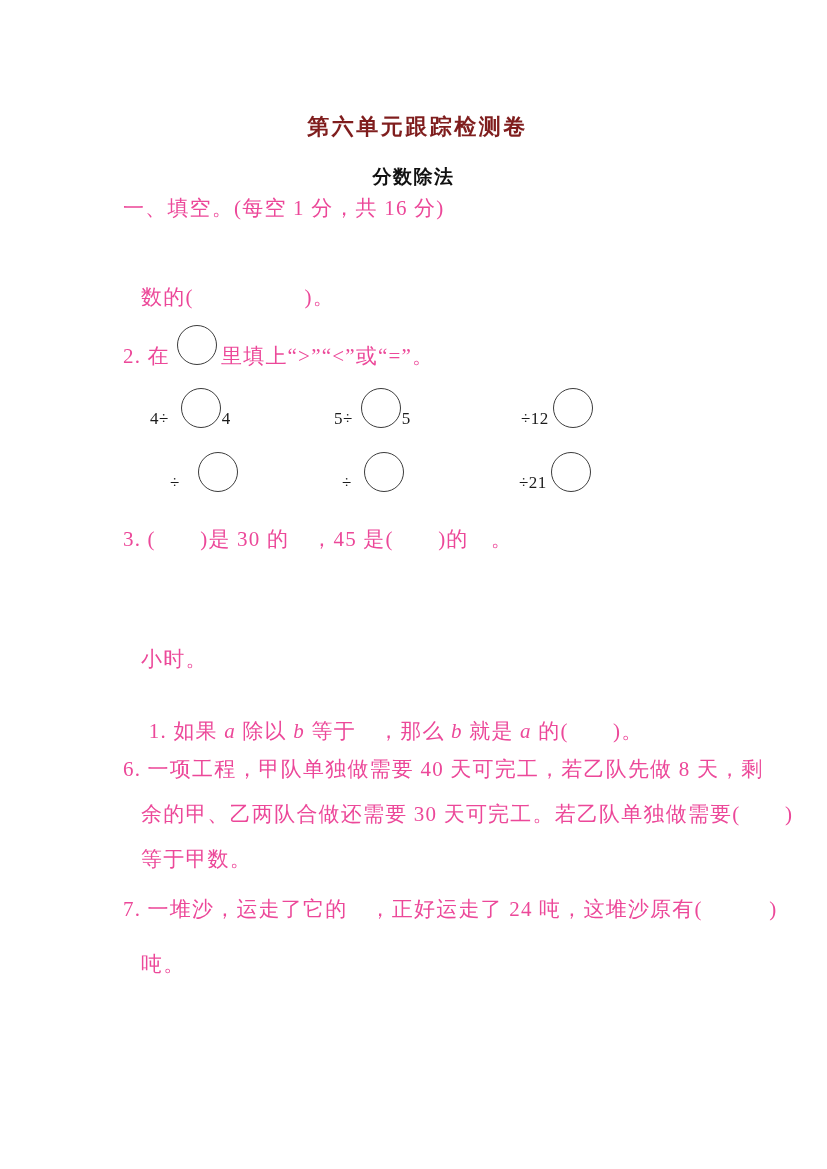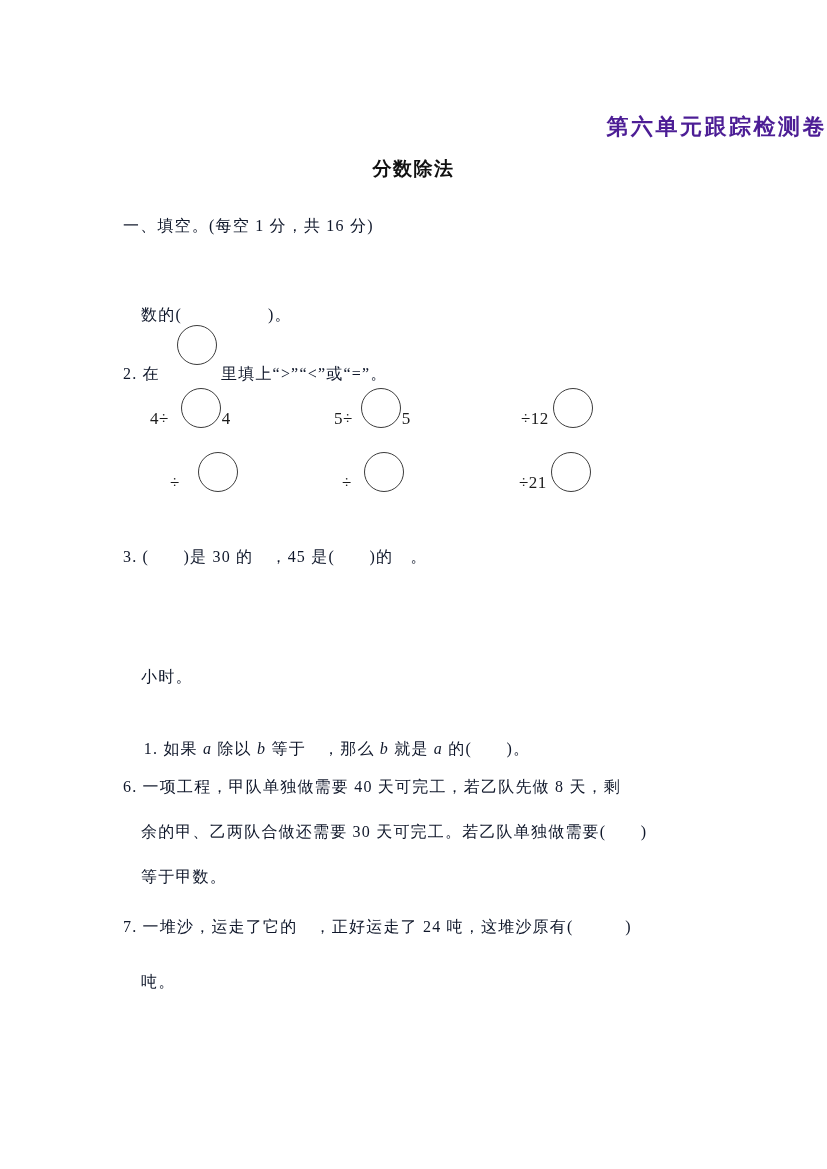--- a/index.html
+++ b/index.html
@@ -14,48 +14,47 @@
     background: #ffffff;
     color: #1b1b1b;
     font-family: "Liberation Serif", "DejaVu Serif", serif;
     overflow: hidden;
   }
   .title {
     position: absolute;
     left: 8px; right: 0;
     top: 112px;
     margin: 0;
-    text-align: right;
+    text-align: center;
     font-family: "Liberation Sans", "DejaVu Sans", sans-serif;
     font-weight: bold;
     font-size: 22px;
     letter-spacing: 2.5px;
-    color: #4c1d95;
+    color: #7f1d1d;
   }
   .subtitle {
     position: absolute;
     left: 0; right: 0;
     top: 156px;
-    margin: 0;
+    margin: 8px;
     text-align: center;
     font-family: "Liberation Sans", "DejaVu Sans", sans-serif;
     font-weight: bold;
     font-size: 19px;
     letter-spacing: 1.5px;
     color: #111;
   }
   .line {
     position: absolute;
     left: 123px;
-    font-size: 16px;
+    font-size: 21px;
     line-height: 19px;
     letter-spacing: 1.2px;
     white-space: pre;
-    color: #0f172a;
-    margin-top: 17px;
+    color: #ec4899;
   }
   .hang { left: 141px; }
   .circle {
     position: absolute;
     width: 40px;
     height: 40px;
     border: 1.5px solid #3c3c3c;
     border-radius: 50%;
     background: transparent;
     box-sizing: border-box;

